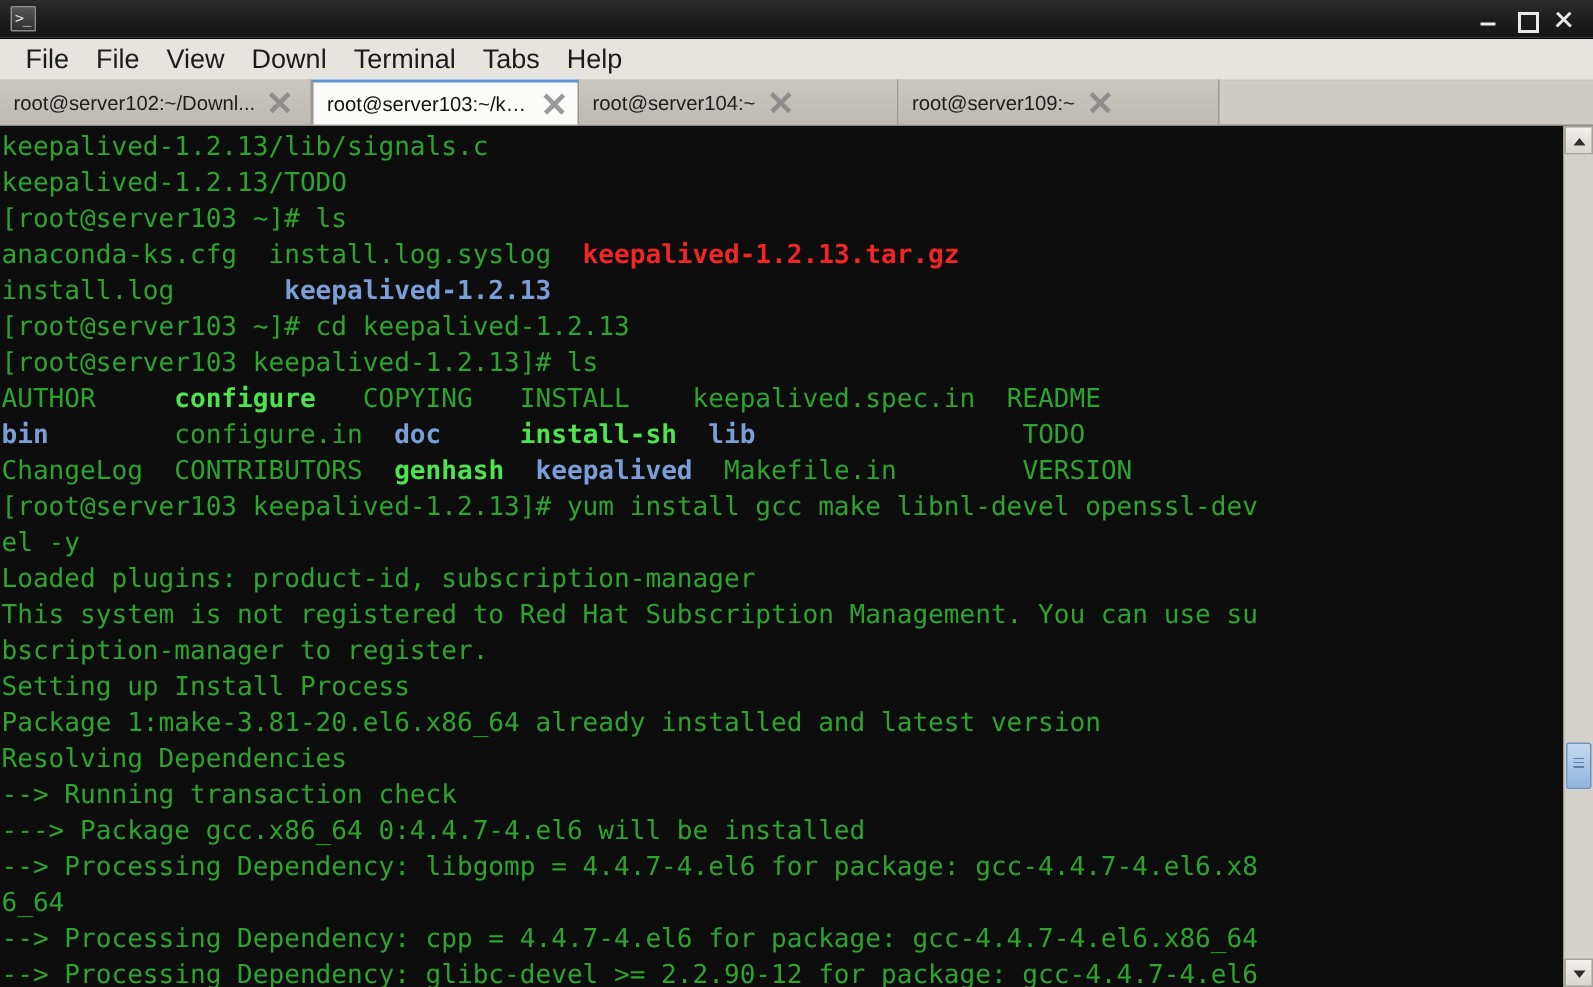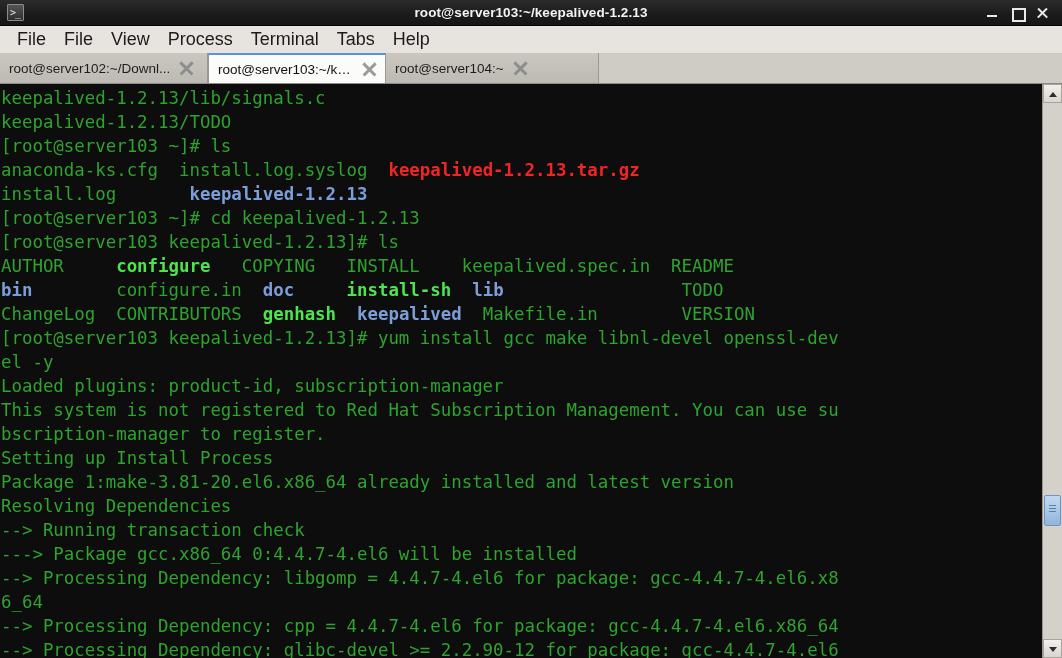--- a/index.html
+++ b/index.html
@@ -251,49 +251,52 @@
 </style>
 </head>
 <body>
 
 <div id="app">
 
   <div class="titlebar">
     <div class="app-icon">
       <span class="glyph">&gt;_</span>
     </div>
-    <div class="title-text">root@server103:~/keepalived-1.2.13</div>
     <div class="wincontrols">
       <div class="wbtn min"></div>
       <div class="wbtn max"></div>
       <div class="wbtn close"></div>
     </div>
   </div>
 
   <div class="menubar">
     <div class="menu-item">File</div>
     <div class="menu-item">File</div>
     <div class="menu-item">View</div>
-    <div class="menu-item">Process</div>
+    <div class="menu-item">Downl</div>
     <div class="menu-item">Terminal</div>
     <div class="menu-item">Tabs</div>
     <div class="menu-item">Help</div>
   </div>
 
   <div class="tabbar">
     <div class="tab t0">
       <span class="label">root@server102:~/Downl...</span>
       <span class="tab-close"></span>
     </div>
     <div class="tab t1 active">
       <span class="label">root@server103:~/keepa...</span>
       <span class="tab-close"></span>
     </div>
     <div class="tab t2">
       <span class="label">root@server104:~</span>
+      <span class="tab-close"></span>
+    </div>
+    <div class="tab t4">
+      <span class="label">root@server109:~</span>
       <span class="tab-close"></span>
     </div>
   </div>
 
   <div class="body-wrap">
     <div class="term" id="term"><div class="line"><span class="g">keepalived-1.2.13/lib/signals.c</span></div><div class="line"><span class="g">keepalived-1.2.13/TODO</span></div><div class="line"><span class="g">[root@server103 ~]# ls</span></div><div class="line"><span class="g">anaconda-ks.cfg  install.log.syslog  </span><span class="rd">keepalived-1.2.13.tar.gz</span></div><div class="line"><span class="g">install.log       </span><span class="bl">keepalived-1.2.13</span></div><div class="line"><span class="g">[root@server103 ~]# cd keepalived-1.2.13</span></div><div class="line"><span class="g">[root@server103 keepalived-1.2.13]# ls</span></div><div class="line"><span class="g">AUTHOR     </span><span class="bg">configure</span><span class="g">   COPYING   INSTALL    keepalived.spec.in  README</span></div><div class="line"><span class="bl">bin</span><span class="g">        configure.in  </span><span class="bl">doc</span><span class="g">     </span><span class="bg">install-sh</span><span class="g">  </span><span class="bl">lib</span><span class="g">                 TODO</span></div><div class="line"><span class="g">ChangeLog  CONTRIBUTORS  </span><span class="bg">genhash</span><span class="g">  </span><span class="bl">keepalived</span><span class="g">  Makefile.in        VERSION</span></div><div class="line"><span class="g">[root@server103 keepalived-1.2.13]# yum install gcc make libnl-devel openssl-dev</span></div><div class="line"><span class="g">el -y</span></div><div class="line"><span class="g">Loaded plugins: product-id, subscription-manager</span></div><div class="line"><span class="g">This system is not registered to Red Hat Subscription Management. You can use su</span></div><div class="line"><span class="g">bscription-manager to register.</span></div><div class="line"><span class="g">Setting up Install Process</span></div><div class="line"><span class="g">Package 1:make-3.81-20.el6.x86_64 already installed and latest version</span></div><div class="line"><span class="g">Resolving Dependencies</span></div><div class="line"><span class="g">--&gt; Running transaction check</span></div><div class="line"><span class="g">---&gt; Package gcc.x86_64 0:4.4.7-4.el6 will be installed</span></div><div class="line"><span class="g">--&gt; Processing Dependency: libgomp = 4.4.7-4.el6 for package: gcc-4.4.7-4.el6.x8</span></div><div class="line"><span class="g">6_64</span></div><div class="line"><span class="g">--&gt; Processing Dependency: cpp = 4.4.7-4.el6 for package: gcc-4.4.7-4.el6.x86_64</span></div><div class="line"><span class="g">--&gt; Processing Dependency: glibc-devel &gt;= 2.2.90-12 for package: gcc-4.4.7-4.el6</span></div></div>
 
     <div class="scrollbar">
       <div class="sb-btn up"></div>
       <div class="sb-track">

